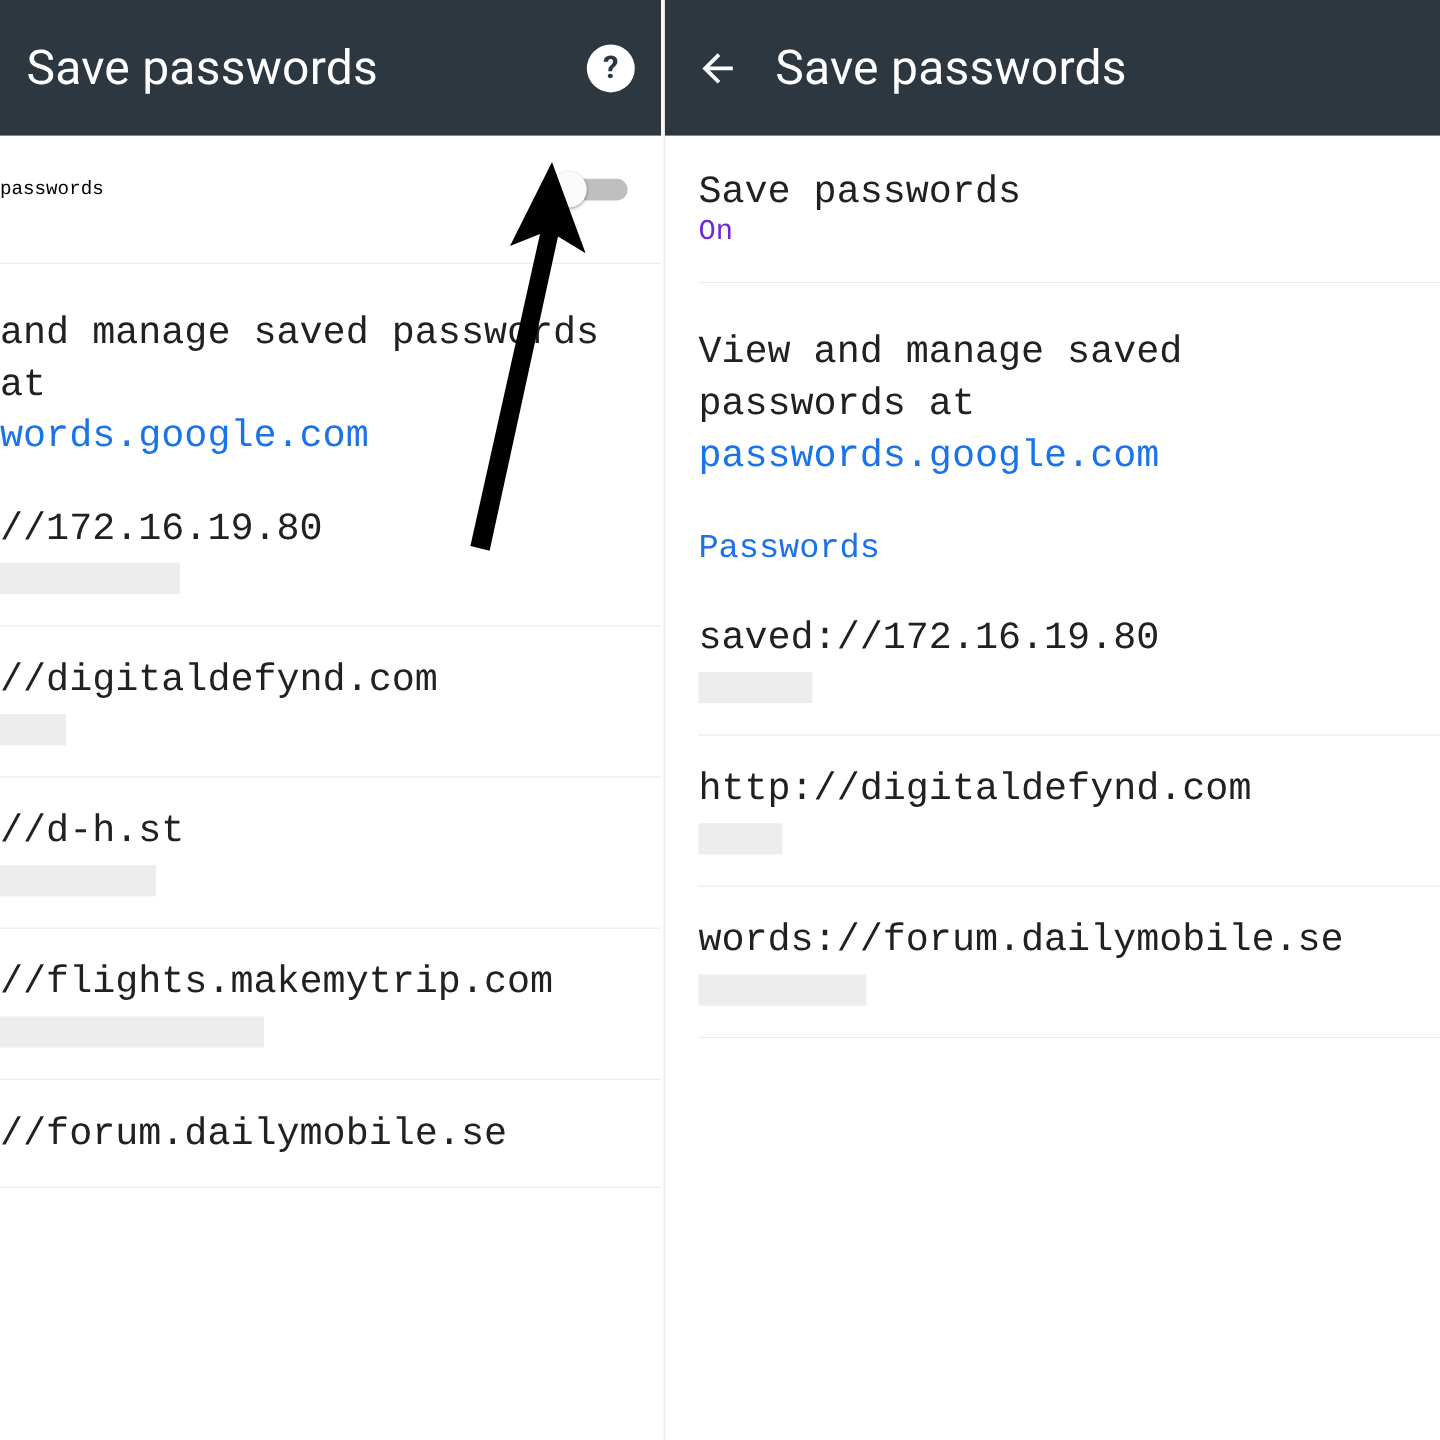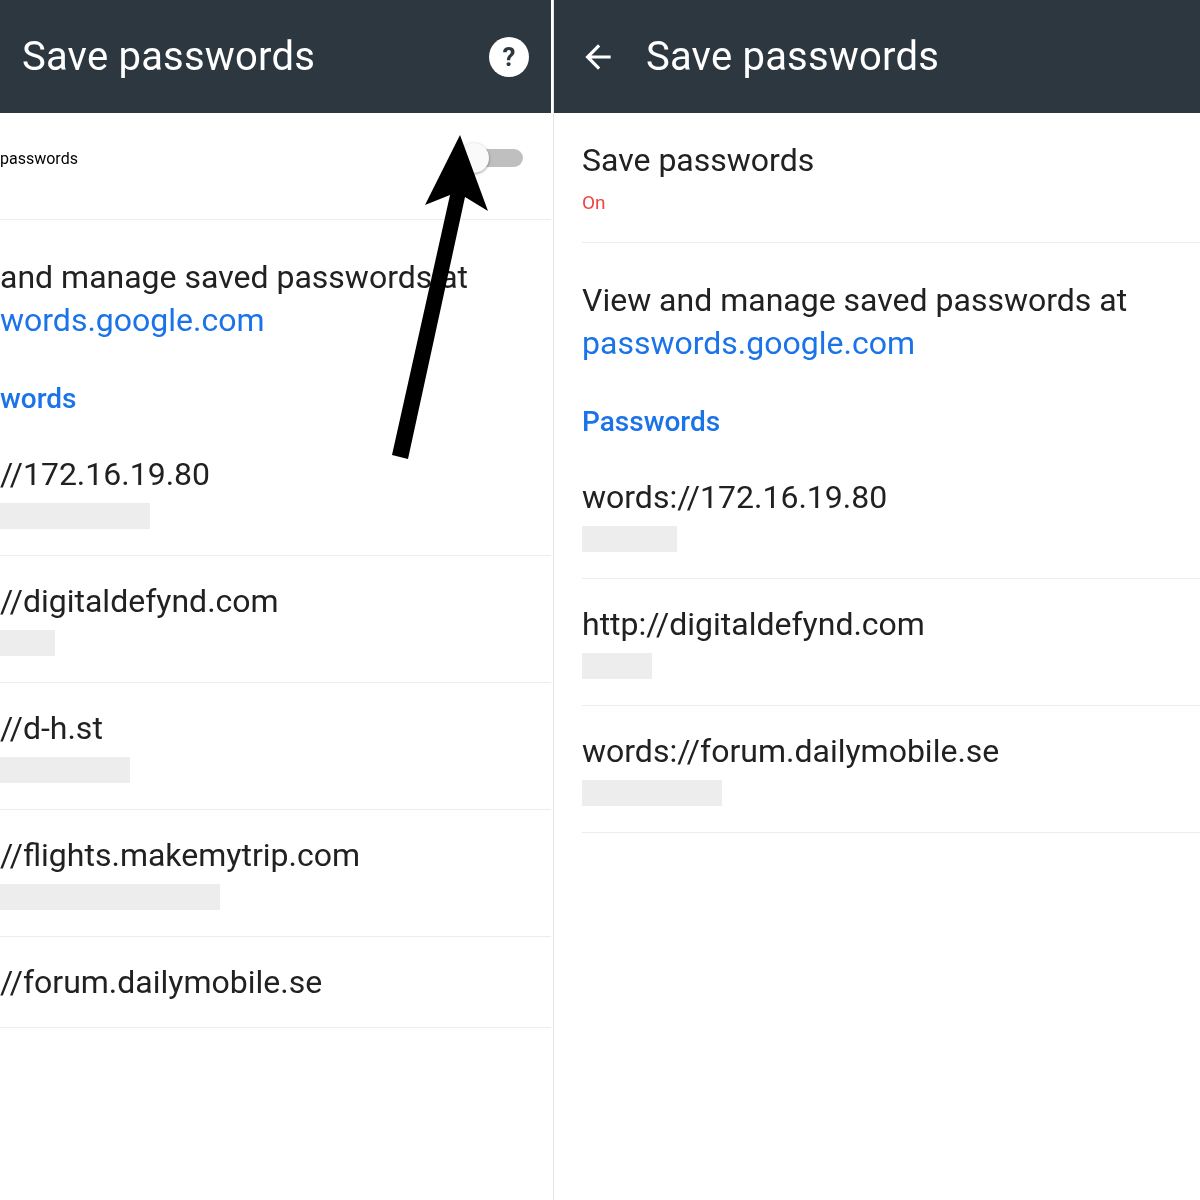--- a/index.html
+++ b/index.html
@@ -7,24 +7,24 @@
   .canvas { width:1200px; height:1200px; position:relative; display:flex;border-radius:30px; }
   .pane { height:100%; background:#fff; position:relative; overflow:hidden; }
   .pane-left { width:551px; }
   .divider { width:2px; height:100%; background:#fff; }
   .pane-right { width:647px; border-left:1px solid #e6e6e6; }
   .appbar { height:113px; background:#2c3740; color:#fff; display:flex; align-items:center; padding:0 22px; }
   .appbar .title { font-size:40px; font-weight:400; letter-spacing:.2px; }
   .appbar .help { margin-left:auto; }
   .help-circle { width:40px; height:40px; border-radius:50%; background:#fff; color:#2c3740; display:flex; align-items:center; justify-content:center; font-weight:700; font-size:26px; }
   .back-arrow { width:44px; height:44px; display:flex; align-items:center; justify-content:center; margin-right:26px; }
-  .content { padding:0; }
+  .content { padding:0;font-family:Liberation Mono, monospace; }
   .row { padding:26px 28px 26px 0; border-bottom:1px solid #ececec; }
   .row .primary { font-size:32px; color:#212121; }
-  .row .secondary { font-size:19px; color:#ef4444; margin-top:12px; }
+  .row .secondary { font-size:24px; color:#6d28d9; margin-top:2px; }
   .toggle-row { display:flex; align-items:center; justify-content:space-between; padding:30px 28px 46px 0; border-bottom:1px solid #ececec; }
   .switch { width:64px; height:30px; position:relative; }
   .switch-track { position:absolute; top:6px; left:6px; right:0; height:18px; border-radius:10px; background:#bfbfbf; }
   .switch-thumb { position:absolute; top:0; left:0; width:30px; height:30px; border-radius:50%; background:#fafafa; box-shadow:0 1px 3px rgba(0,0,0,.4); }
   .info-block { padding:36px 28px 10px 0; }
   .info-text { font-size:32px; color:#212121; line-height:1.35; }
   .link { color:#1a73e8; }
   .section-label { font-size:28px; color:#1a73e8; font-weight:500; padding:40px 0 4px 0; }
   .list { }
   .list-item { padding:26px 28px 26px 0; border-bottom:1px solid #ececec; }
@@ -55,21 +55,20 @@
           <div class="switch-track"></div>
           <div class="switch-thumb"></div>
         </div>
       </div>
 
       <div class="info-block">
         <div class="info-text">
           <span> and manage saved passwords at </span><br>
           <span class="link">words.google.com</span>
         </div>
-        <div class="section-label">words</div>
       </div>
 
       <div class="list" id="left-list">
           <div class="list-item">
             <div class="site">//172.16.19.80</div>
             <div class="blur" style="width: 150px;"></div>
           </div>
           <div class="list-item">
             <div class="site">//digitaldefynd.com</div>
             <div class="blur" style="width: 55px;"></div>
@@ -117,21 +116,21 @@
       <div class="info-block">
         <div class="info-text">
           <span>View and manage saved passwords at </span><br>
           <span class="link">passwords.google.com</span>
         </div>
         <div class="section-label">Passwords</div>
       </div>
 
       <div class="list" id="right-list">
           <div class="list-item">
-            <div class="site">words://172.16.19.80</div>
+            <div class="site">saved://172.16.19.80</div>
             <div class="blur" style="width: 95px;"></div>
           </div>
           <div class="list-item">
             <div class="site">http://digitaldefynd.com</div>
             <div class="blur" style="width: 70px;"></div>
           </div>
           <div class="list-item">
             <div class="site">words://forum.dailymobile.se</div>
             <div class="blur" style="width: 140px;"></div>
           </div>

